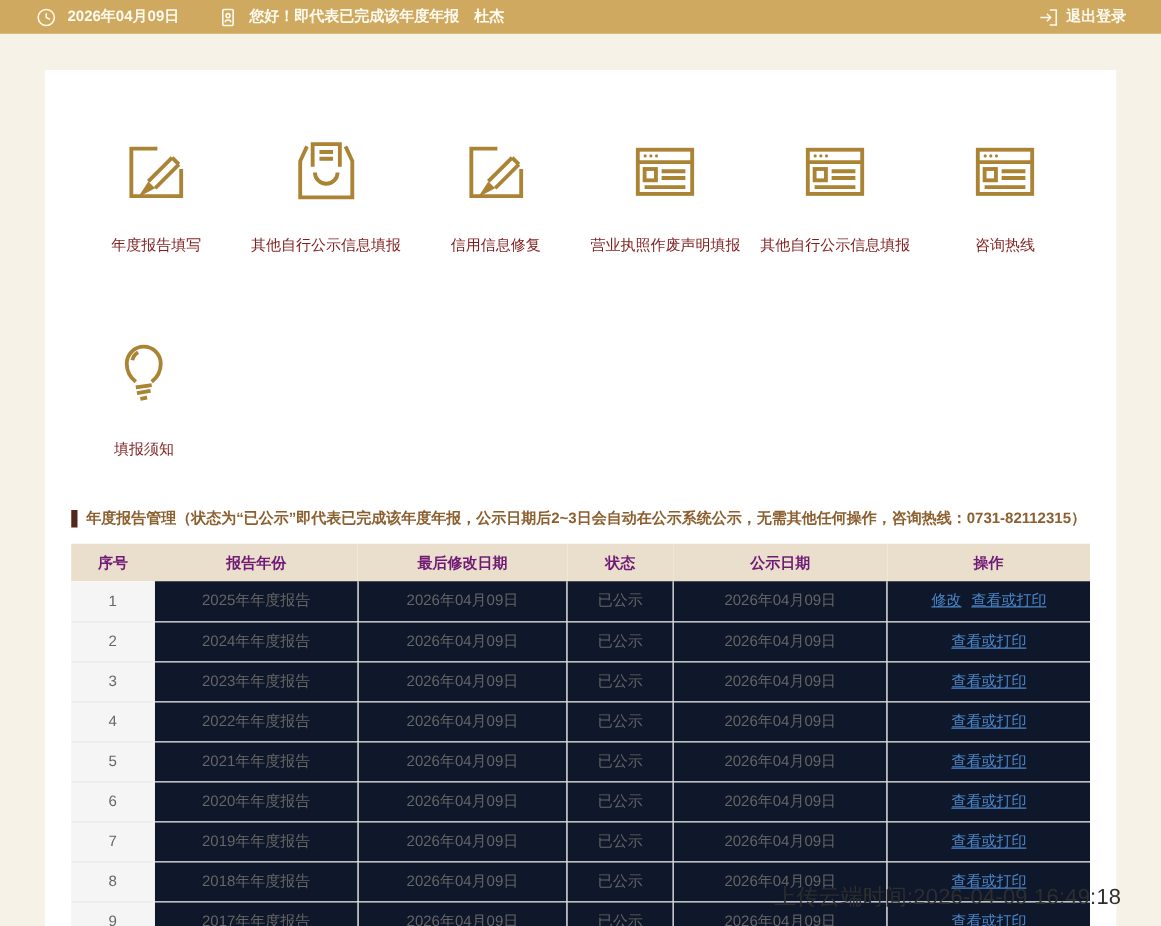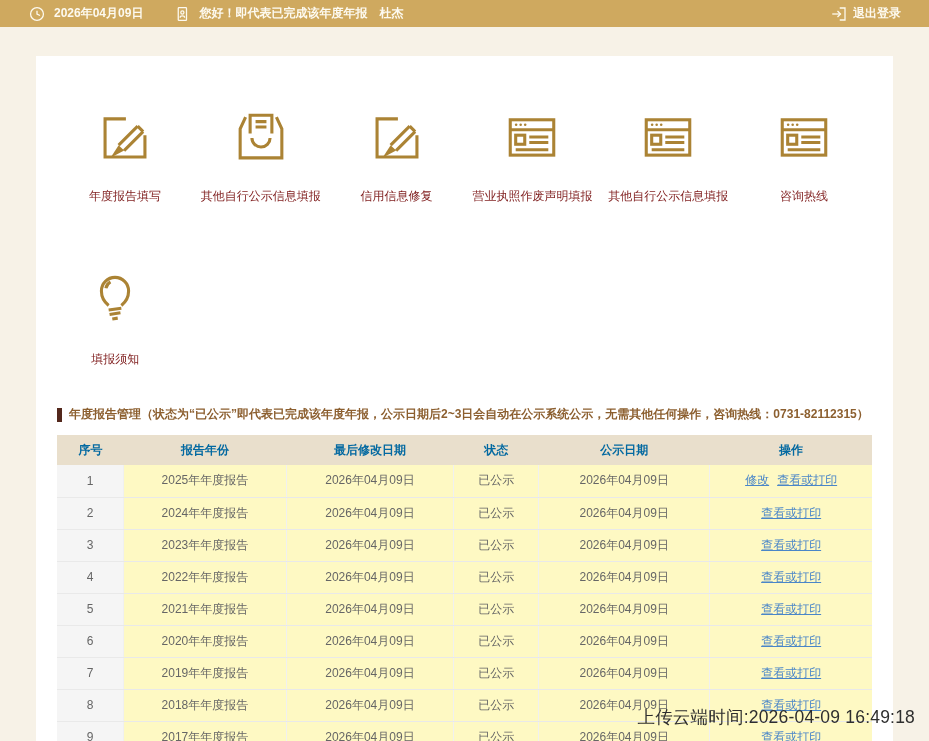--- a/index.html
+++ b/index.html
@@ -41,36 +41,36 @@
   .section-title {
     margin-top:38px; display:flex; align-items:center;
     font-size:12px; color:#8c5f2f; font-weight:bold;
   }
   .section-title .bar {
     width:5px; height:14px; background:#53281c; margin-right:7px; flex:none;
   }
   
   table { margin-top:12px; width:100%; border-collapse:collapse; table-layout:fixed; }
   thead th {
-    background:#e9dfcc; color:#0369a1; font-size:12px; font-weight:bold;
+    background:#e9dfcc; color:#701a75; font-size:12px; font-weight:bold;
     height:30px; text-align:center;
   }
   tbody td {
     height:32px; text-align:center; font-size:12px; color:#666;
     border-bottom:1px solid #e9e9e9; border-right:1px solid #f0f0f0;
-    background:#fef9c3;
+    background:#0f172a;
   }
   tbody td:last-child { border-right:none;text-align:center; }
   tbody td.c-no { background:#f5f5f5; }
   td a { color:#4a86c8; text-decoration:underline; cursor:pointer; margin:0 4px; }
   col.c1{width:8.2%} col.c2{width:19.9%} col.c3{width:20.6%}
   col.c4{width:10.4%} col.c5{width:21%} col.c6{width:19.9%}
   
   .upload-overlay {
-    position:absolute; top:705px; right:14px;
+    position:absolute; top:705px; right:32px;
     font-size:17.5px; color:#2e2e2e; letter-spacing:.2px;
     pointer-events:none; font-family:"Liberation Sans","DejaVu Sans",sans-serif;
   }
 </style>
 </head>
 <body>
 
 <header class="topbar">
   <div class="tb-group">
     <span class="tb-icon">

